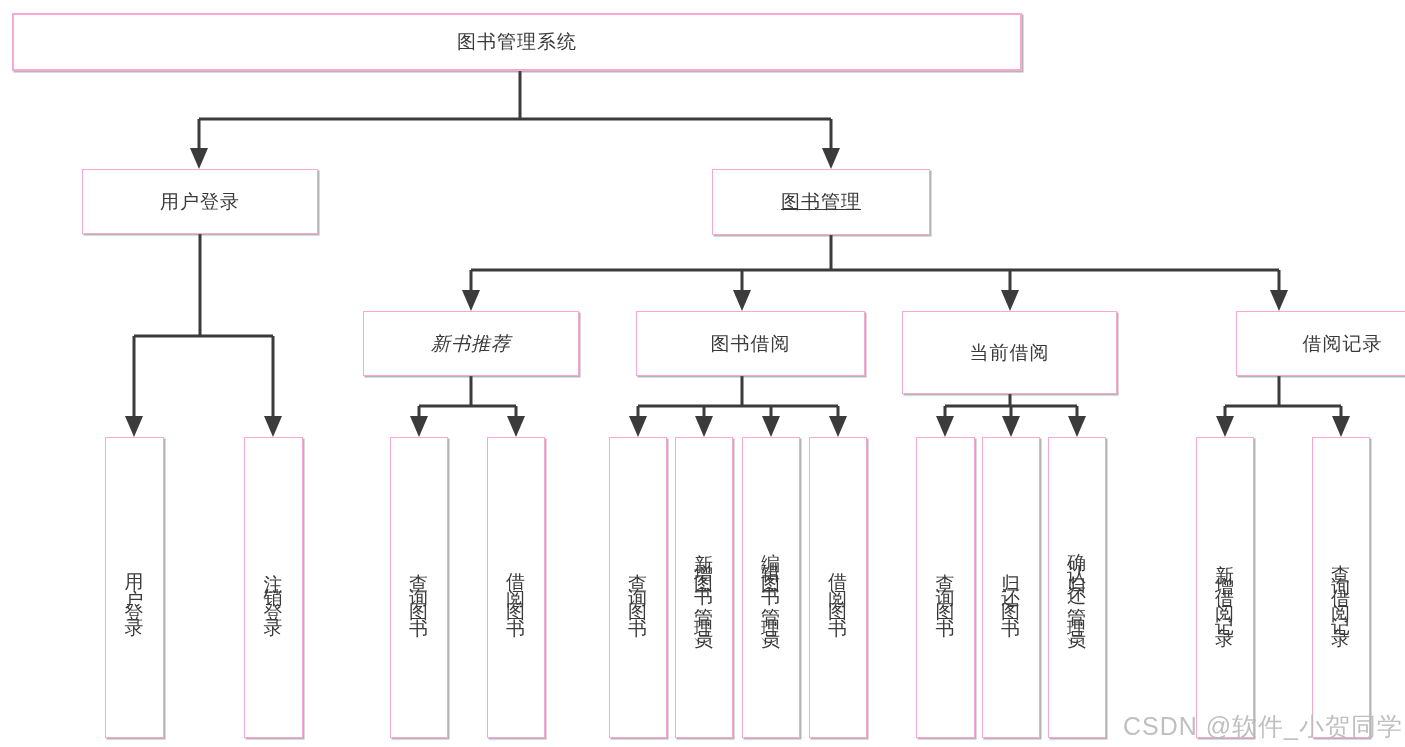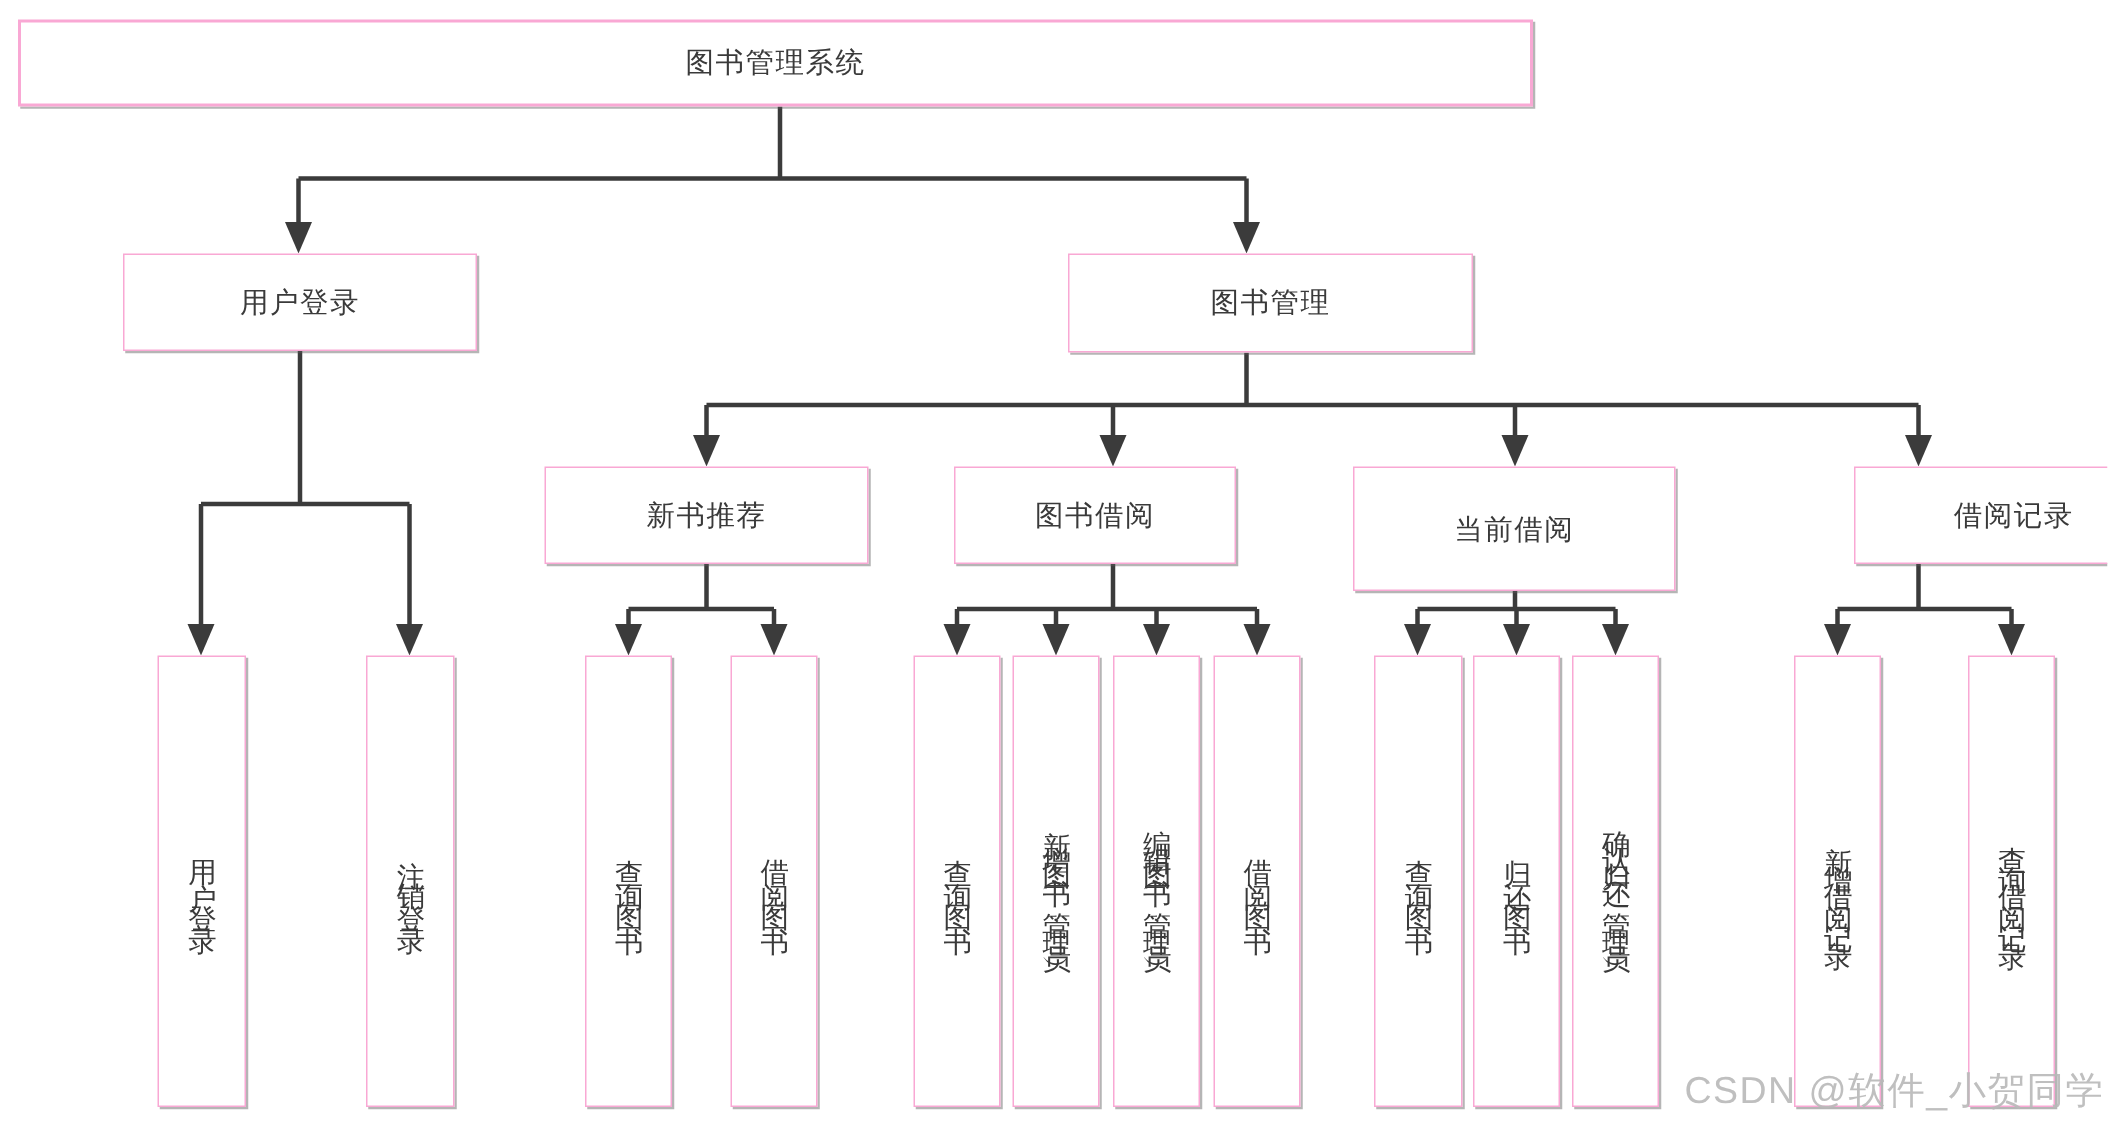--- a/index.html
+++ b/index.html
@@ -129,28 +129,28 @@
     </g>
   </svg>
 
   <div class="box root" style="left:12px; top:13px; width:1010px; height:58px;">
     <span>图书管理系统</span>
   </div>
 
   <div class="box" style="left:82px; top:169px; width:236px; height:65px;">
     <span>用户登录</span>
   </div>
-  <div class="box" style="left:712px; top:169px; width:270px; height:66px;">
+  <div class="box" style="left:712px; top:169px; width:218px; height:66px;text-decoration:underline;">
     <span>图书管理</span>
   </div>
 
-  <div class="box" style="left:363px; top:311px; width:216px; height:65px;">
+  <div class="box" style="left:363px; top:311px; width:216px; height:65px;font-style:italic;">
     <span>新书推荐</span>
   </div>
-  <div class="box" style="left:636px; top:311px; width:188px; height:65px;">
+  <div class="box" style="left:636px; top:311px; width:229px; height:65px;">
     <span>图书借阅</span>
   </div>
   <div class="box" style="left:902px; top:311px; width:215px; height:83px;">
     <span>当前借阅</span>
   </div>
   <div class="box" style="left:1236px; top:311px; width:213px; height:65px;">
     <span>借阅记录</span>
   </div>
 
   <div class="box leaf" style="left:105px; top:437px; width:59px; height:301px;">

